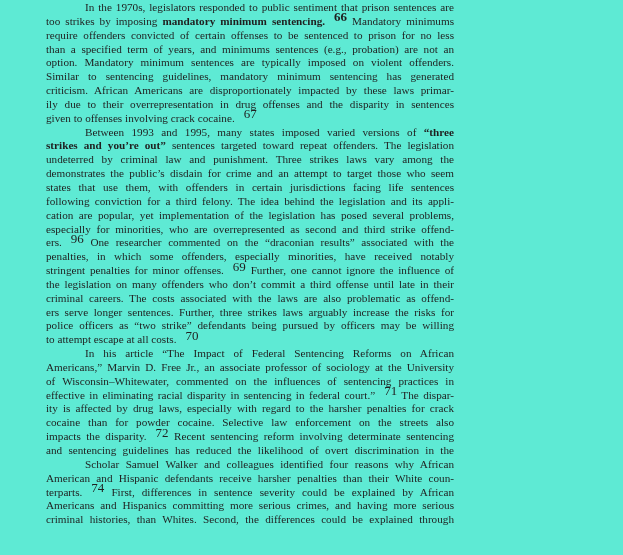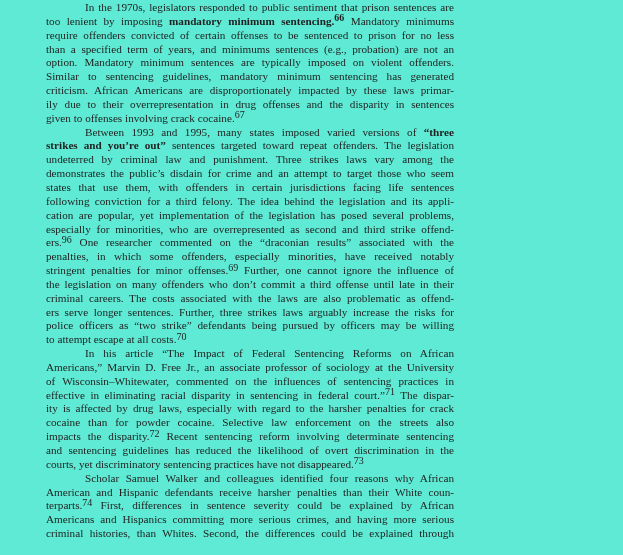--- a/index.html
+++ b/index.html
@@ -40,34 +40,35 @@
     text-align-last: left;
     -moz-text-align-last: left;
   }
   .line.indent {
     padding-left: 39px;
   }
   .run.bold {
     font-weight: bold;
   }
   .run.sup {
-    font-size: 10px;
+    font-size: 13px;
     position: relative;
     top: -3.5px;
     line-height: 0;
+    margin-left: 9px;
   }
 </style>
 </head>
 <body>
 
 <div class="page">
   <div class="doc" style="color: rgb(31, 31, 31);">
       <div class="paragraph">
         <div class="line indent"><span class="run">In the 1970s, legislators responded to public sentiment that prison sentences are</span></div>
-        <div class="line"><span class="run">too lenient by imposing </span><span class="run bold">mandatory minimum sentencing.</span><span class="run sup bold">66</span><span class="run"> Mandatory minimums</span></div>
+        <div class="line"><span class="run">too strikes by imposing </span><span class="run bold">mandatory minimum sentencing.</span><span class="run sup bold">66</span><span class="run"> Mandatory minimums</span></div>
         <div class="line"><span class="run">require offenders convicted of certain offenses to be sentenced to prison for no less</span></div>
         <div class="line"><span class="run">than a specified term of years, and minimums sentences (e.g., probation) are not an</span></div>
         <div class="line"><span class="run">option. Mandatory minimum sentences are typically imposed on violent offenders.</span></div>
         <div class="line"><span class="run">Similar to sentencing guidelines, mandatory minimum sentencing has generated</span></div>
         <div class="line"><span class="run">criticism. African Americans are disproportionately impacted by these laws primar-</span></div>
         <div class="line"><span class="run">ily due to their overrepresentation in drug offenses and the disparity in sentences</span></div>
         <div class="line no-justify"><span class="run">given to offenses involving crack cocaine.</span><span class="run sup">67</span></div>
       </div>
       <div class="paragraph">
         <div class="line indent"><span class="run">Between 1993 and 1995, many states imposed varied versions of </span><span class="run bold">“three</span></div>
@@ -89,21 +90,20 @@
       </div>
       <div class="paragraph">
         <div class="line indent"><span class="run">In his article “The Impact of Federal Sentencing Reforms on African</span></div>
         <div class="line"><span class="run">Americans,” Marvin D. Free Jr., an associate professor of sociology at the University</span></div>
         <div class="line"><span class="run">of Wisconsin–Whitewater, commented on the influences of sentencing practices in</span></div>
         <div class="line"><span class="run">effective in eliminating racial disparity in sentencing in federal court.”</span><span class="run sup">71</span><span class="run"> The dispar-</span></div>
         <div class="line"><span class="run">ity is affected by drug laws, especially with regard to the harsher penalties for crack</span></div>
         <div class="line"><span class="run">cocaine than for powder cocaine. Selective law enforcement on the streets also</span></div>
         <div class="line"><span class="run">impacts the disparity.</span><span class="run sup">72</span><span class="run"> Recent sentencing reform involving determinate sentencing</span></div>
         <div class="line"><span class="run">and sentencing guidelines has reduced the likelihood of overt discrimination in the</span></div>
-        <div class="line no-justify"><span class="run">courts, yet discriminatory sentencing practices have not disappeared.</span><span class="run sup">73</span></div>
       </div>
       <div class="paragraph">
         <div class="line indent"><span class="run">Scholar Samuel Walker and colleagues identified four reasons why African</span></div>
         <div class="line"><span class="run">American and Hispanic defendants receive harsher penalties than their White coun-</span></div>
         <div class="line"><span class="run">terparts.</span><span class="run sup">74</span><span class="run"> First, differences in sentence severity could be explained by African</span></div>
         <div class="line"><span class="run">Americans and Hispanics committing more serious crimes, and having more serious</span></div>
         <div class="line"><span class="run">criminal histories, than Whites. Second, the differences could be explained through</span></div>
       </div>
     </div>
 </div>

